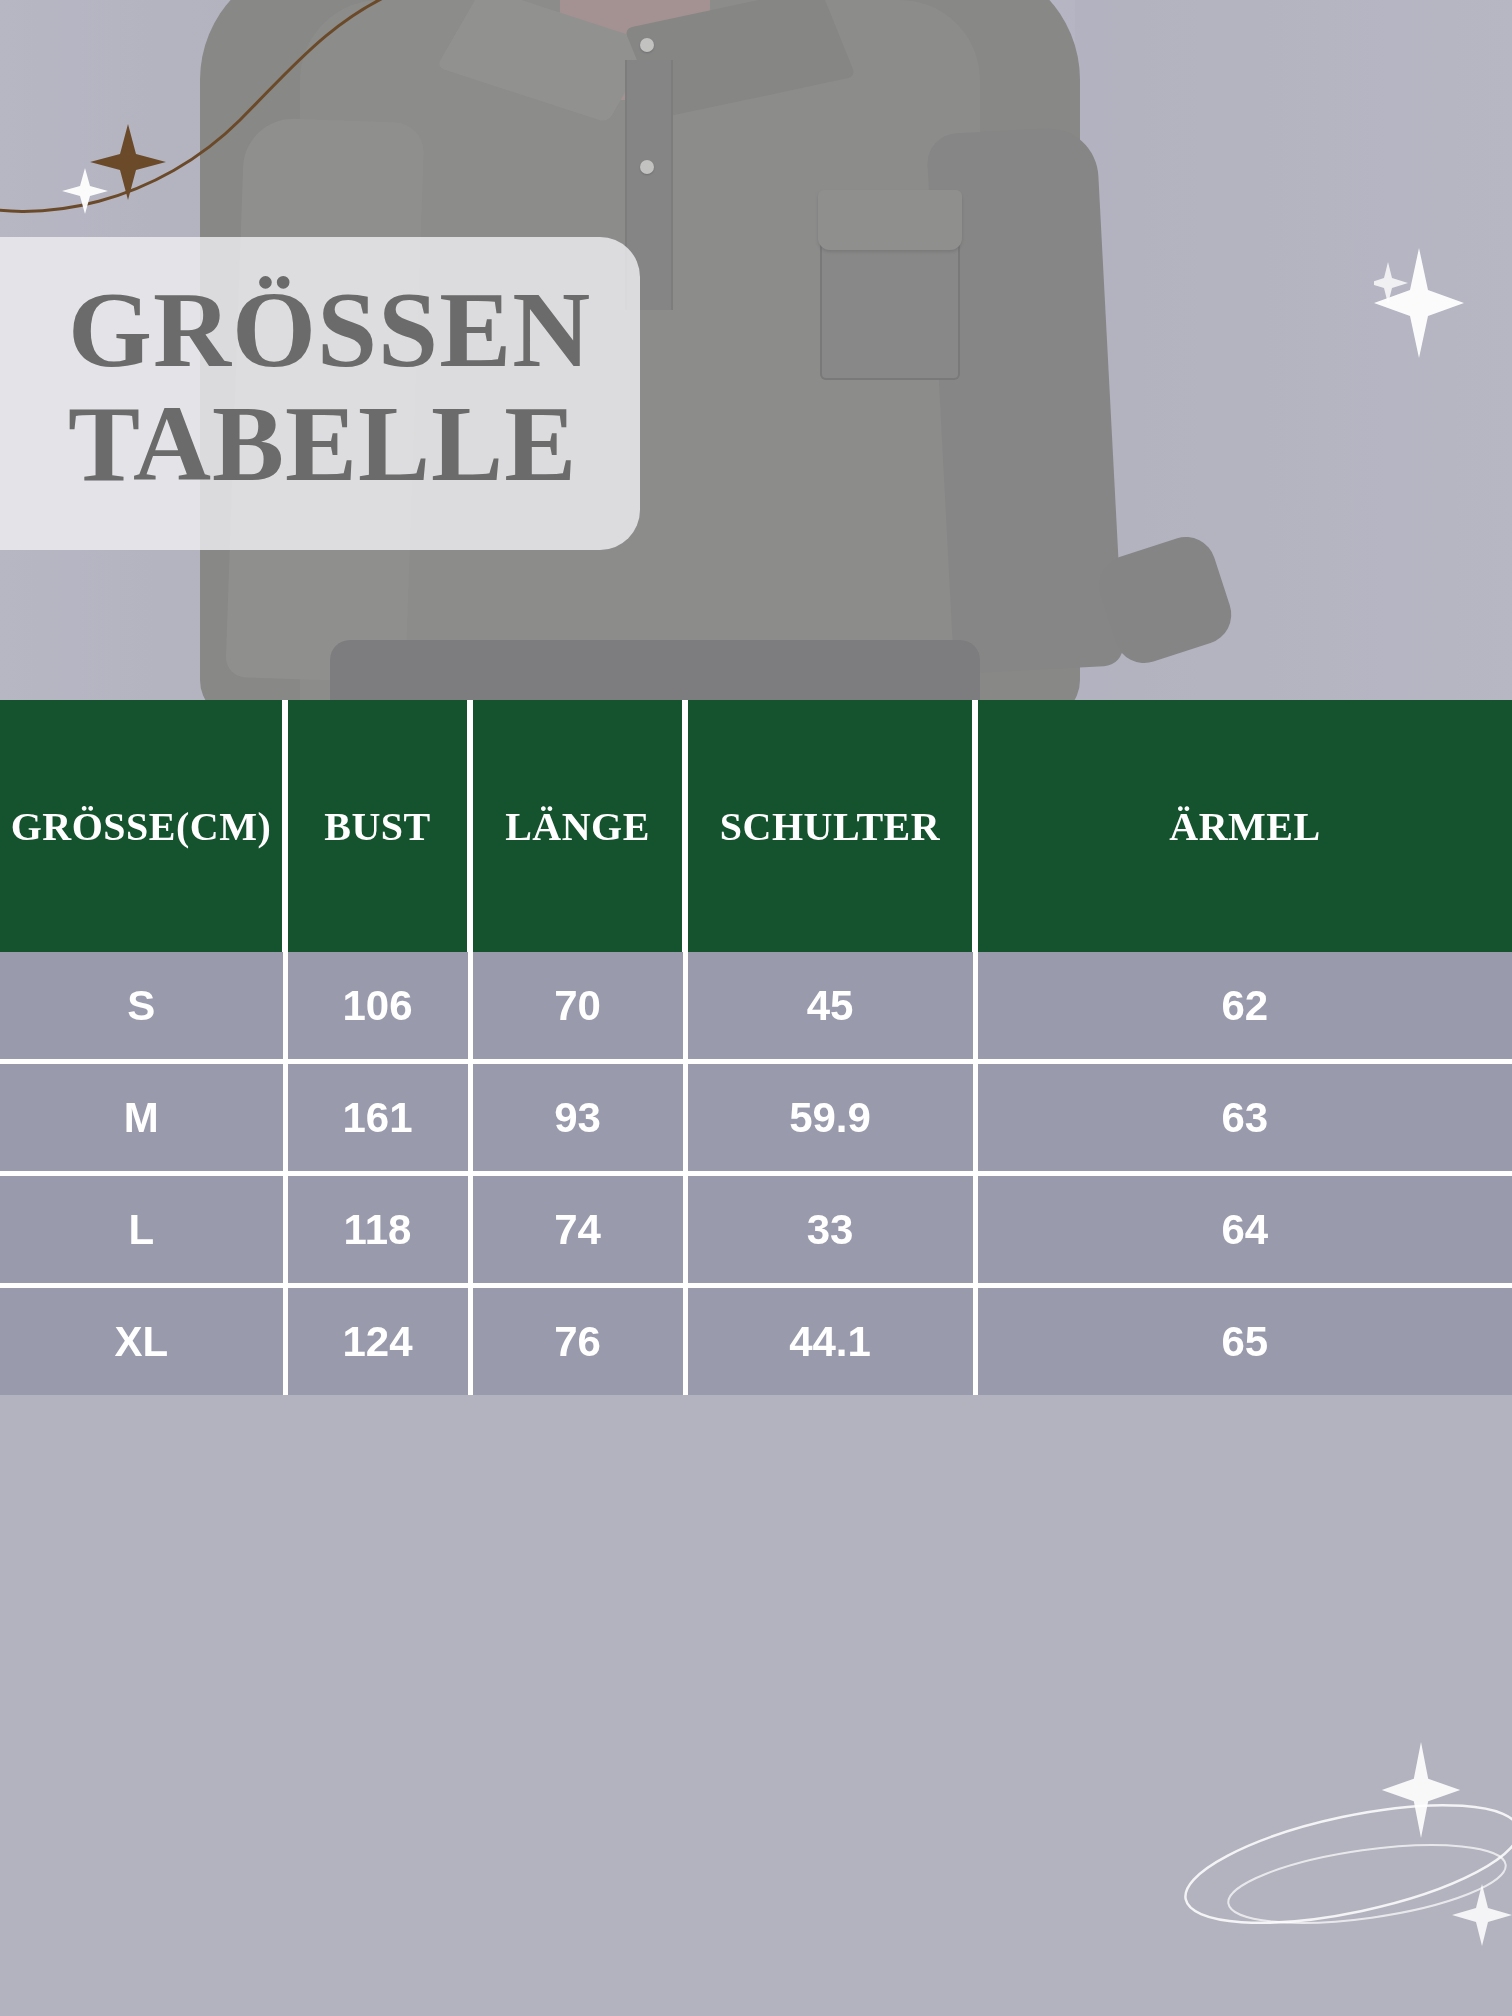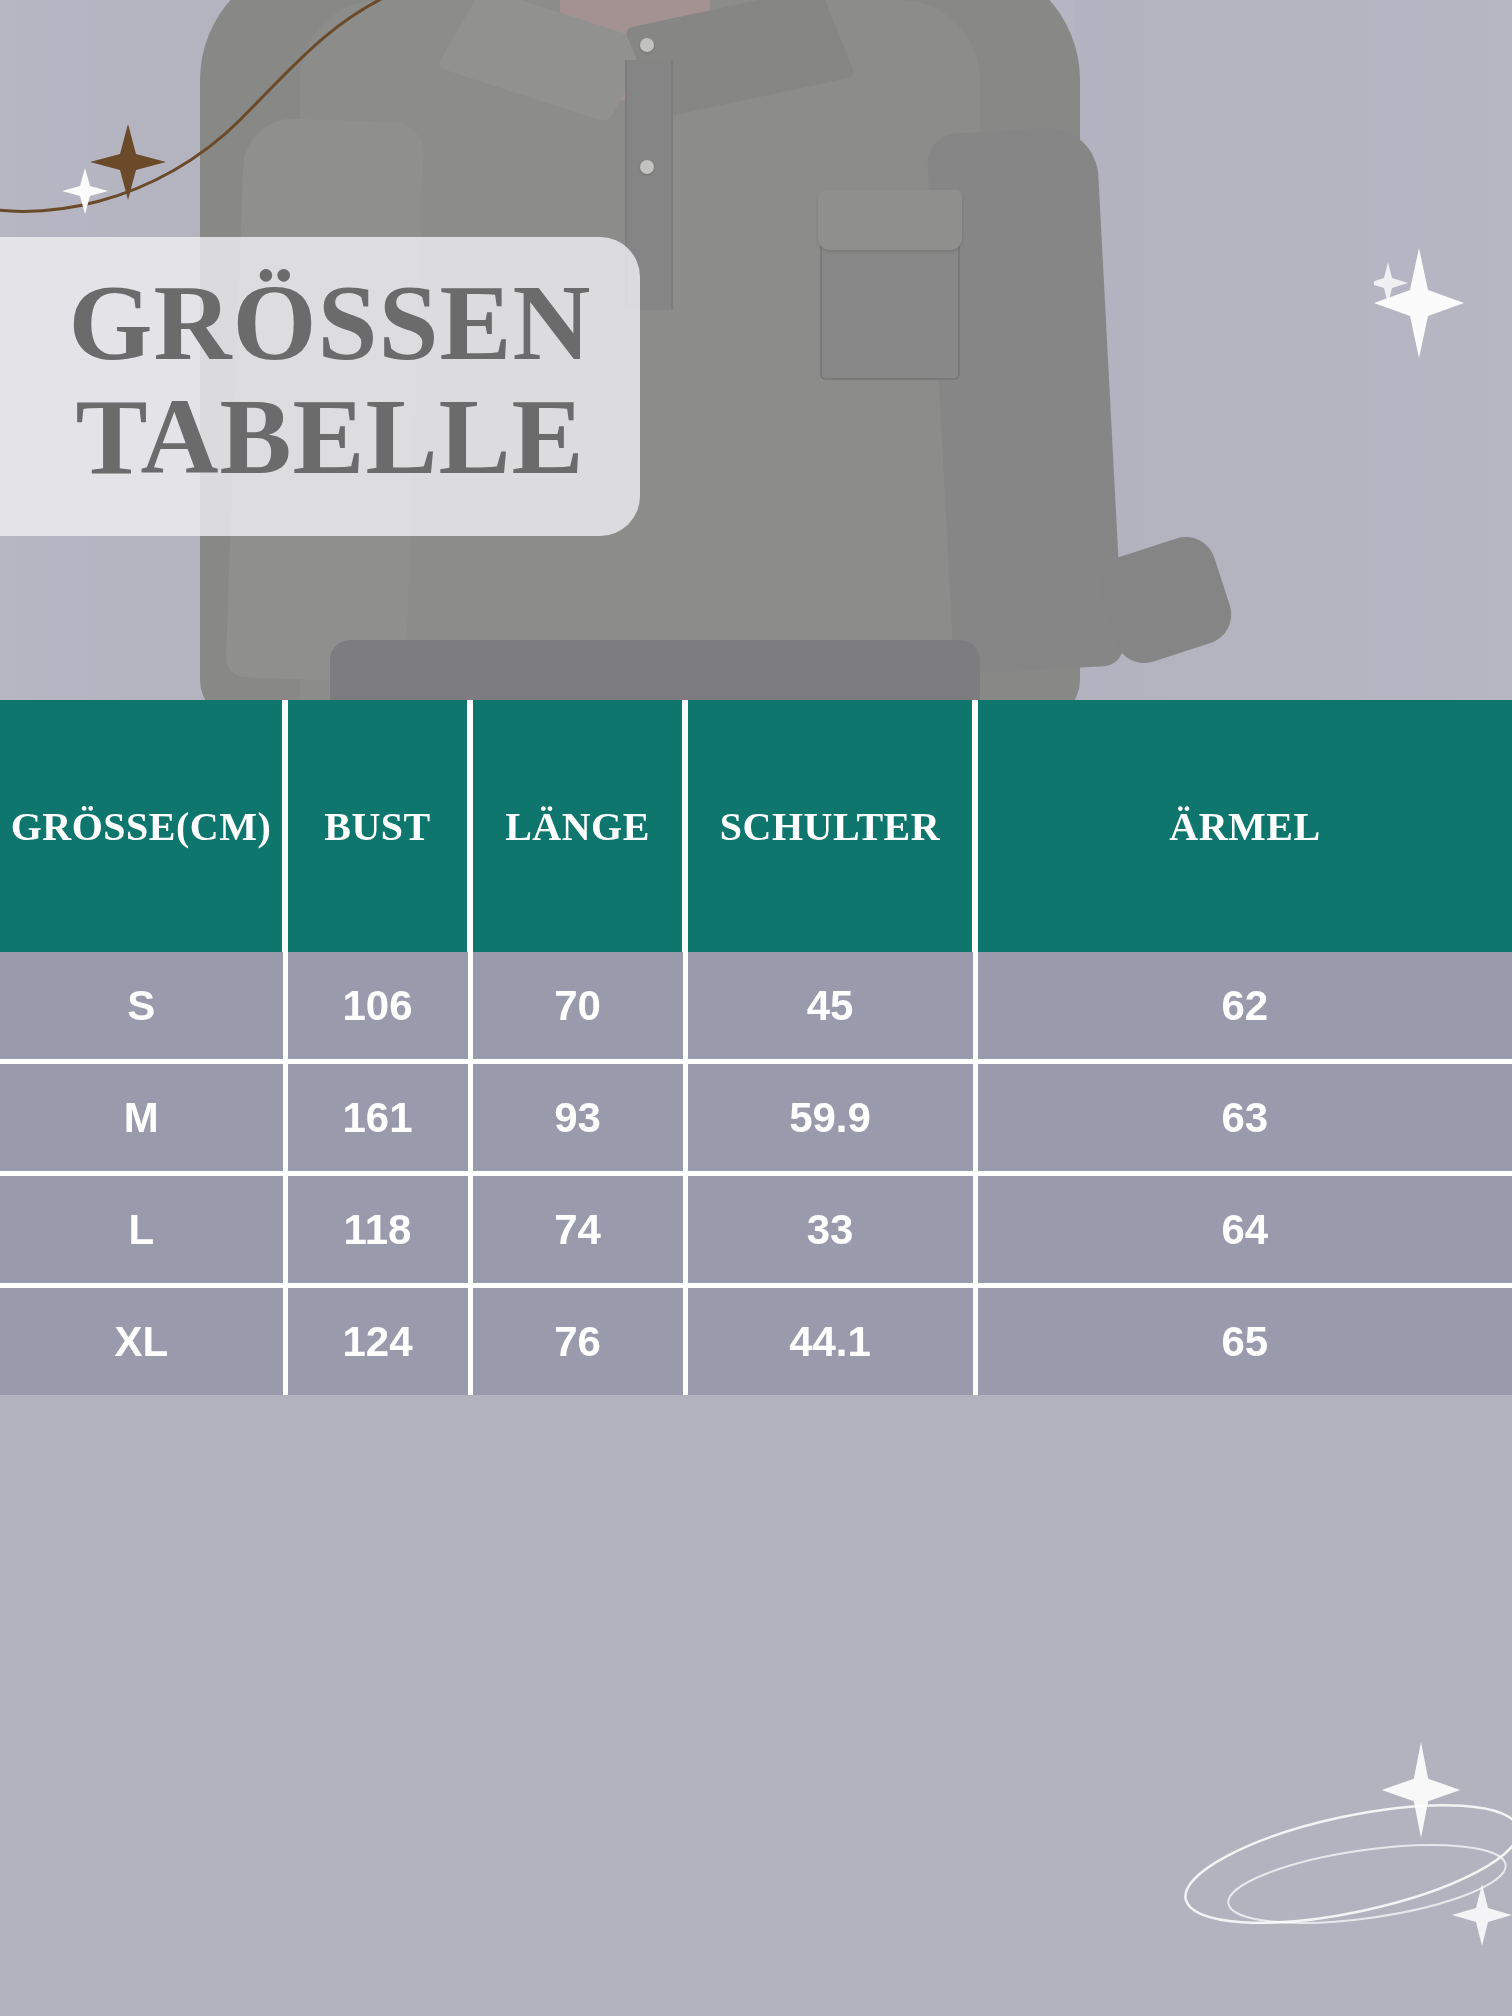--- a/index.html
+++ b/index.html
@@ -198,45 +198,45 @@
     position: absolute;
     left: 0;
     top: 237px;
     width: 640px;
     padding: 28px 40px 40px 60px;
     background: rgba(238,238,240,0.82);
     border-radius: 0 40px 40px 0;
     box-sizing: border-box;
   }
   .title-card h1 {
-    margin: 1px;
+    margin: 8px;
     font-family: "Liberation Serif", serif;
     font-weight: 700;
     font-size: 108px;
     line-height: 1.06;
     letter-spacing: 1px;
     color: #6b6b6b;
-    text-align: center;
+    text-align: left;
   }
   .title-line2 { display: block; }
 
   
   .table-wrap {
     position: absolute;
     left: 0;
     top: 700px;
     width: 1512px;
   }
   table.size-table {
     border-collapse: collapse;
     width: 1512px;
     table-layout: fixed;
   }
   table.size-table th {
-    background: #0f766e;
+    background: #14532d;
     color: #ffffff;
     font-family: "Liberation Serif", serif;
     font-weight: 700;
     font-size: 40px;
     letter-spacing: 0.5px;
     height: 250px;
     border-right: 6px solid #ffffff;
     text-align: center;
     vertical-align: middle;
   }

